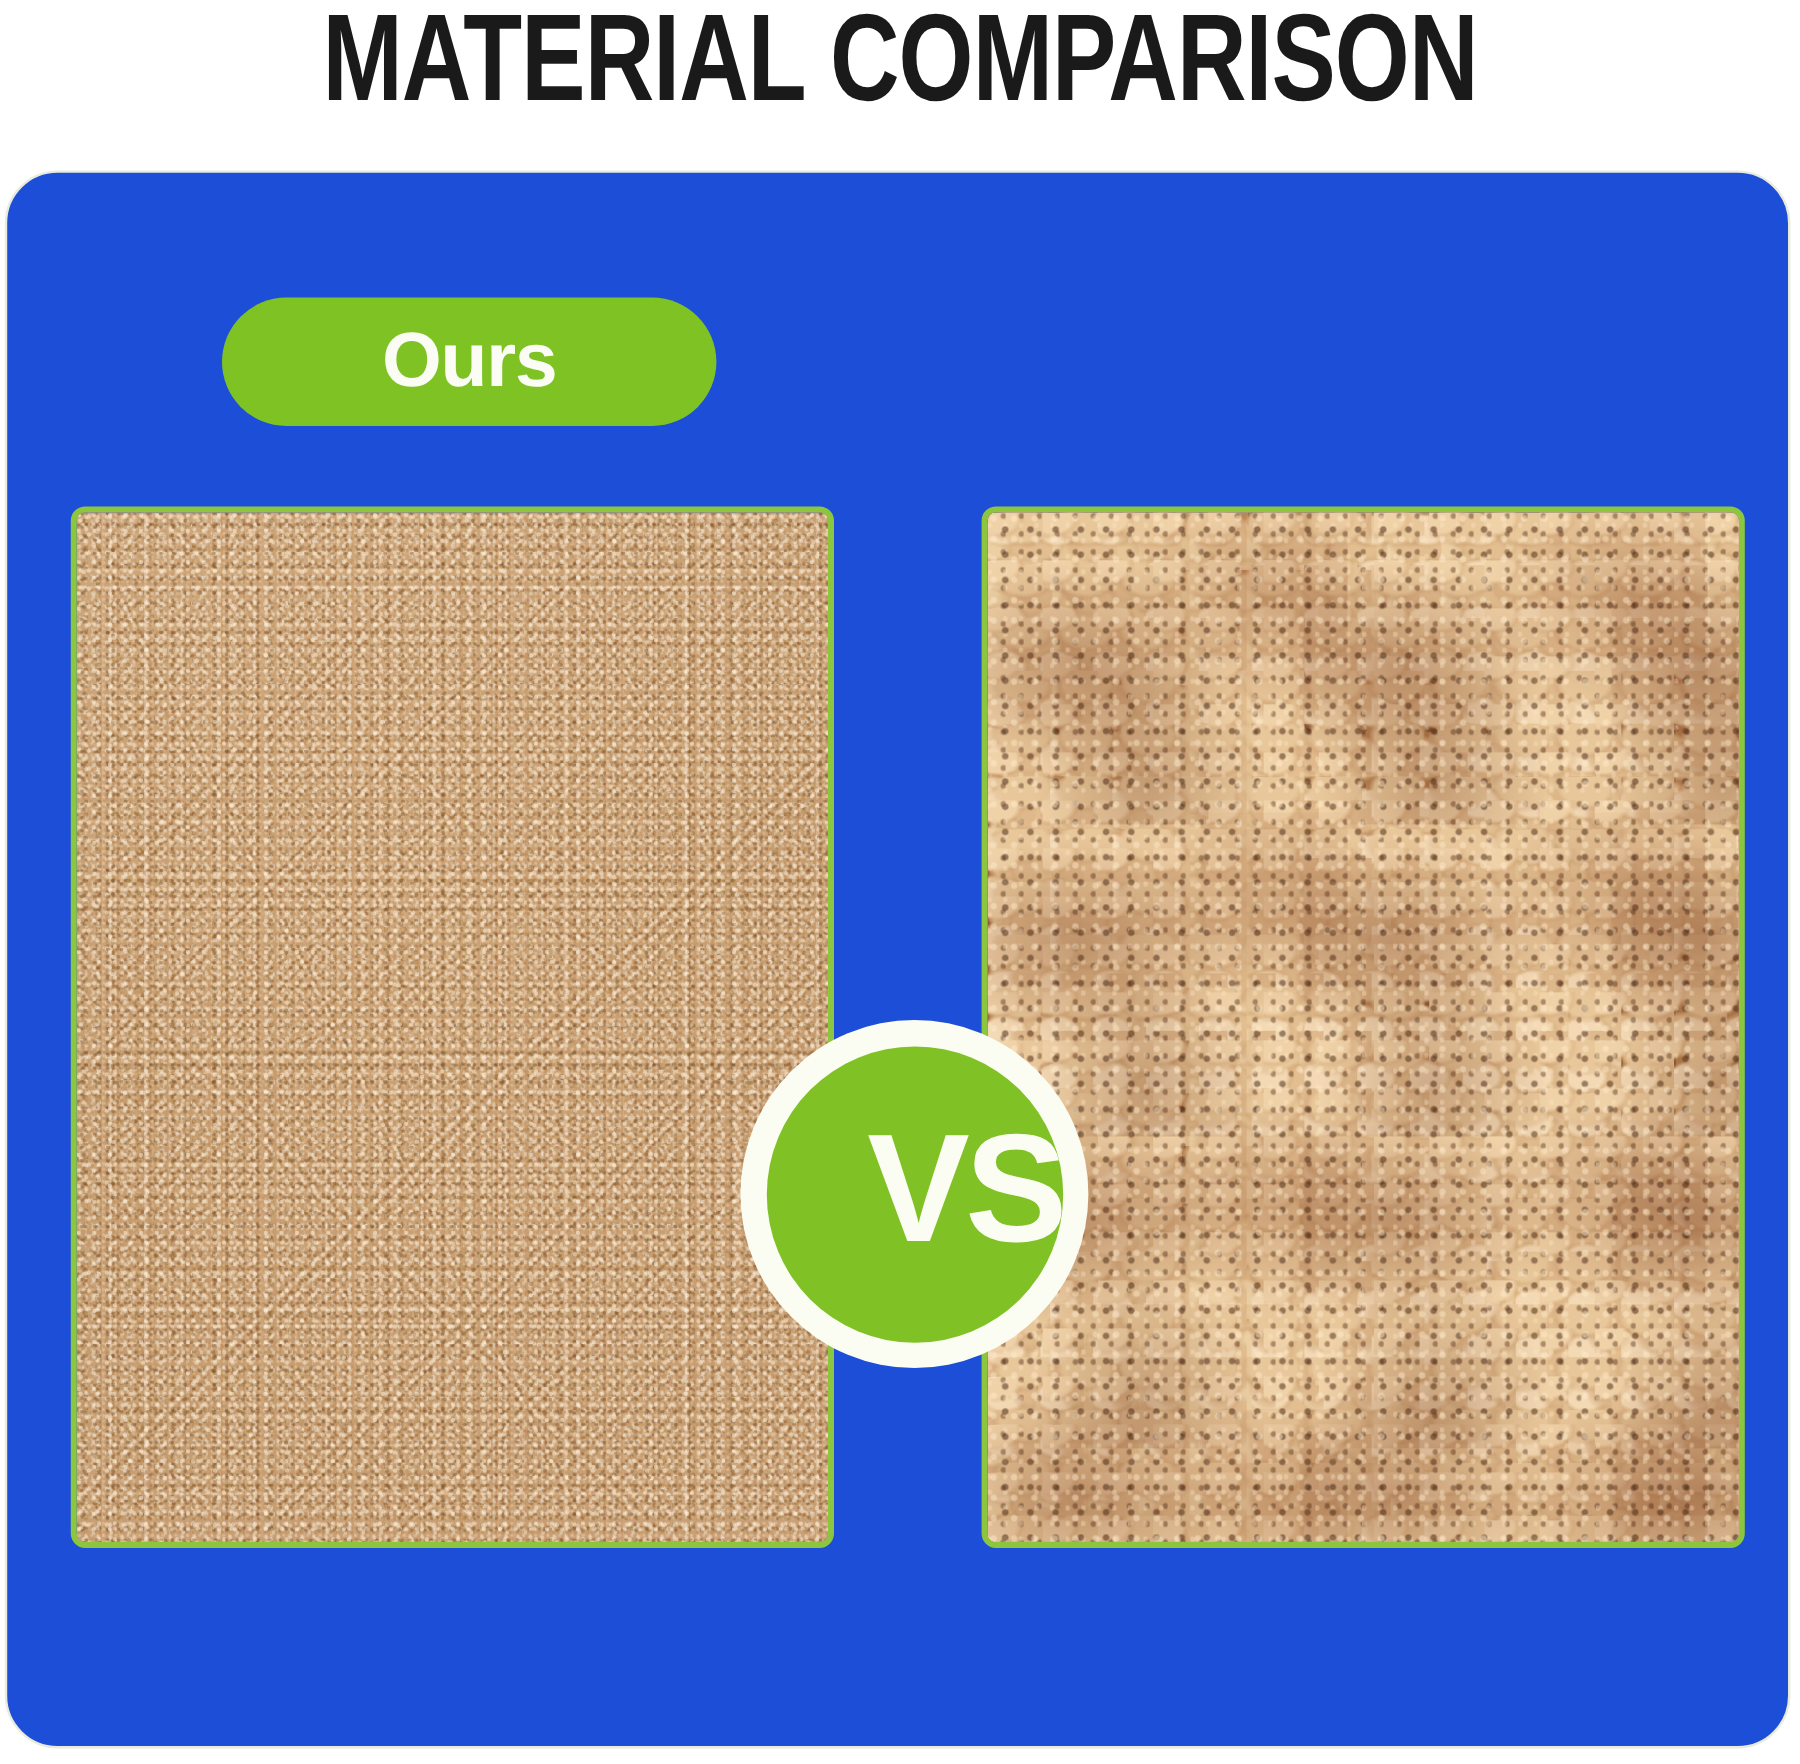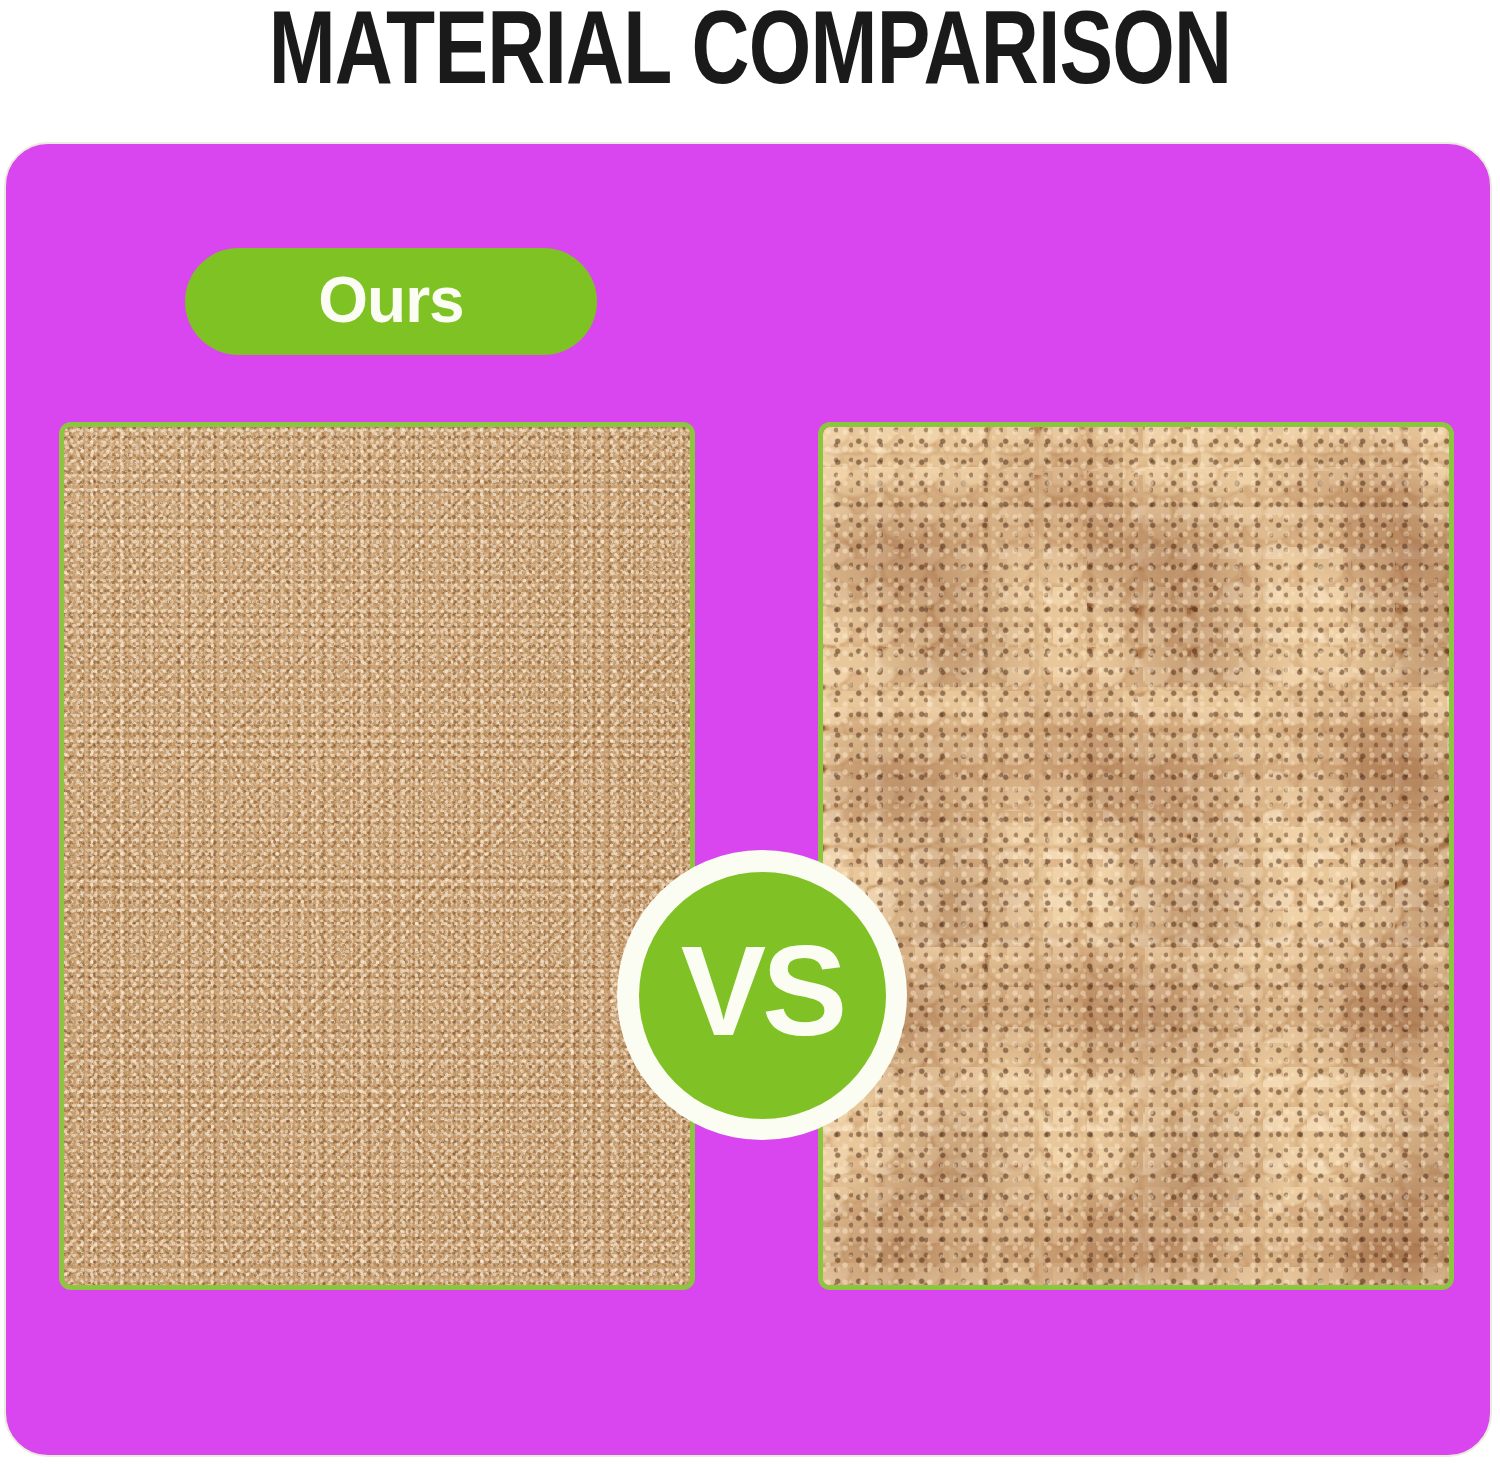--- a/index.html
+++ b/index.html
@@ -33,21 +33,21 @@
     transform-origin:50% 0;
     white-space:nowrap;
     line-height:1.05;
   }
 
   
   .card {
     position:absolute;
     left:4px; top:142px;
     width:1488px; height:1315px;
-    background:#d946ef;
+    background:#1d4ed8;
     border:2px solid #e9ecdc;
     border-radius:44px;
   }
 
   
   .pill {
     position:absolute;
     height:107px;
     border-radius:54px;
     background:#7fc224;
@@ -183,21 +183,21 @@
     align-items:center;
     justify-content:center;
     z-index:10;
   }
   .vs-inner {
     width:247px; height:247px;
     border-radius:50%;
     background:#80c125;
     display:flex;
     align-items:center;
-    justify-content:center;
+    justify-content:flex-end;
   }
   .vs-text {
     color:#fbfdf3;
     font-family:"Liberation Sans", sans-serif;
     font-size:128px;
     font-weight:bold;
     letter-spacing:-4px;
     line-height:1;
     transform:translateY(-4px);
   }

